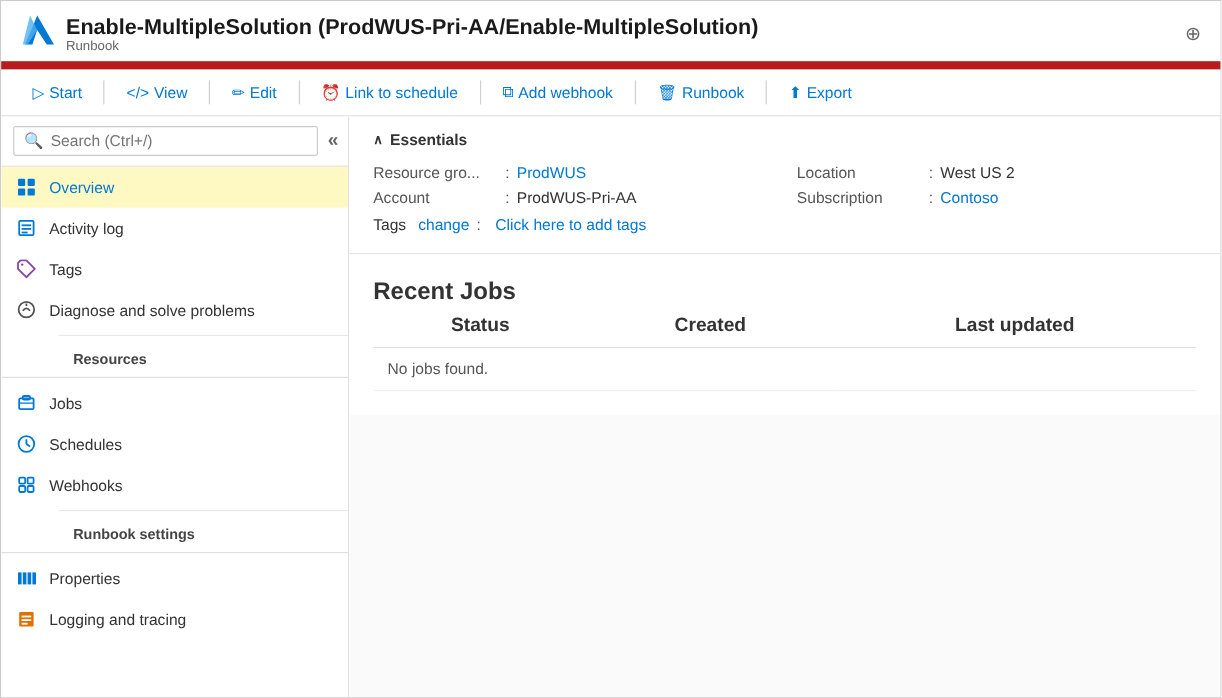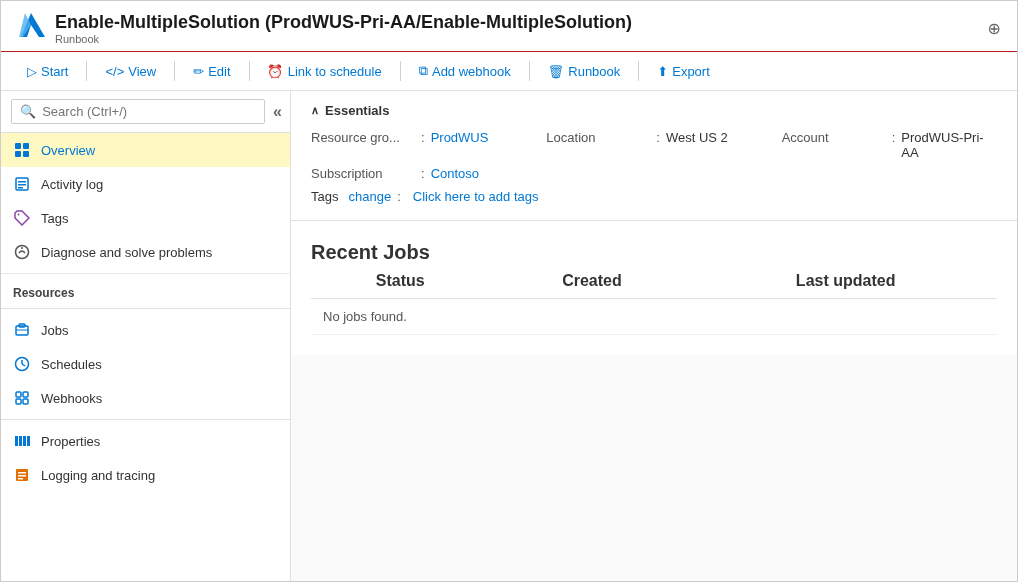--- a/index.html
+++ b/index.html
@@ -1,21 +1,21 @@
 <!DOCTYPE html>
 <html><head>
   <meta charset="utf-8">
   <style>
     * { box-sizing: border-box; margin: 0; padding: 0; }
     body { font-family: 'Segoe UI', Arial, sans-serif; font-size: 13px; color: #333; background: #fff; width: 1018px; height: 582px; overflow: hidden; }
 
     .app-container { display: flex; flex-direction: column; height: 582px; border: 1px solid #ccc; }
 
     
-    .header { display: flex; align-items: center; padding: 10px 16px 6px 16px; border-bottom: 1px solid #b91c1c; background: #fff; }
+    .header { display: flex; align-items: center; padding: 10px 16px 6px 16px; border-bottom: 7px solid #b91c1c; background: #fff; }
     .header-icon { color: #0078d4; font-size: 22px; margin-right: 10px; font-weight: bold; }
     .header-text { display: flex; flex-direction: column; }
     .header-title { font-size: 18px; font-weight: 600; color: #1a1a1a; }
     .header-subtitle { font-size: 11px; color: #666; }
     .header-pin { margin-left: auto; color: #666; font-size: 16px; cursor: pointer; }
 
     
     .toolbar { display: flex; align-items: center; padding: 6px 16px; border-bottom: 1px solid #e0e0e0; background: #fff; gap: 4px; }
     .toolbar-btn { display: flex; align-items: center; gap: 4px; padding: 5px 10px; background: none; border: none; cursor: pointer; color: #0078d4; font-size: 13px; border-radius: 2px; white-space: nowrap; }
     .toolbar-btn .icon { font-size: 13px; }
@@ -28,31 +28,31 @@
     .sidebar { width: 290px; border-right: 1px solid #e0e0e0; display: flex; flex-direction: column; background: #fff; overflow-y: auto; flex-shrink: 0; }
     .sidebar-search-row { display: flex; align-items: center; padding: 8px 8px 8px 10px; border-bottom: 1px solid #e0e0e0; }
     .sidebar-search { flex: 1; display: flex; align-items: center; border: 1px solid #ccc; border-radius: 2px; padding: 4px 8px; background: #fff; }
     .sidebar-search input { border: none; outline: none; font-size: 13px; color: #333; width: 100%; background: transparent; }
     .sidebar-search-icon { color: #666; margin-right: 6px; font-size: 13px; }
     .sidebar-collapse { margin-left: 8px; color: #666; cursor: pointer; font-size: 16px; font-weight: bold; }
     .sidebar-scroll { overflow-y: auto; flex: 1; }
     .sidebar-item { display: flex; align-items: center; padding: 8px 12px; cursor: pointer; gap: 10px; color: #333; font-size: 13px; }
     .sidebar-item.active { background: #fef9c3; color: #0078d4; }
     .sidebar-item-icon { width: 18px; height: 18px; display: flex; align-items: center; justify-content: center; flex-shrink: 0; }
-    .sidebar-section-label { padding: 12px 12px 4px 12px; font-size: 12px; font-weight: 600; color: #444; text-transform: none; border-top: 1px solid #e8e8e8; margin-top: 4px; }
+    .sidebar-section-label { padding: 12px 12px 4px 12px; font-size: 12px; font-weight: 600; color: #444; text-transform: none; border-top: 1px solid #e8e8e8; margin-top: 4px; margin-left: 48px; }
     .sidebar-divider { height: 1px; background: #e0e0e0; margin: 4px 0; }
 
     
     .content-pane { flex: 1; overflow-y: auto; padding: 0; background: #fafafa; }
 
     
     .essentials-section { background: #fff; border-bottom: 1px solid #e0e0e0; padding: 12px 20px 16px 20px; }
     .essentials-header { display: flex; align-items: center; gap: 6px; font-size: 13px; font-weight: 600; color: #333; margin-bottom: 12px; }
     .chevron-icon { font-size: 11px; }
-    .essentials-grid { display: grid; grid-template-columns: 1fr 1fr 1fr; gap: 6px 20px; }
+    .essentials-grid { display: grid; grid-template-columns: 1fr 1fr; gap: 6px 20px; }
     .essentials-row { display: flex; align-items: flex-start; gap: 0; font-size: 13px; }
     .essentials-label { color: #555; min-width: 110px; flex-shrink: 0; }
     .essentials-colon { color: #555; margin-right: 6px; }
     .essentials-value { color: #333; }
     .essentials-link { color: #0078d4; text-decoration: none; cursor: pointer; }
     .tags-row { display: flex; align-items: center; gap: 6px; font-size: 13px; margin-top: 4px; }
 
     
     .recent-jobs { padding: 20px; background: #fff; }
     .recent-jobs-title { font-size: 20px; font-weight: 600; color: #333; }
@@ -214,20 +214,21 @@
             <svg width="16" height="16" viewBox="0 0 16 16">
               <rect x="2" y="2" width="5" height="5" rx="1" fill="none" stroke="#0078d4" stroke-width="1.5"></rect>
               <rect x="9" y="2" width="5" height="5" rx="1" fill="none" stroke="#0078d4" stroke-width="1.5"></rect>
               <rect x="2" y="9" width="5" height="5" rx="1" fill="none" stroke="#0078d4" stroke-width="1.5"></rect>
               <rect x="9" y="9" width="5" height="5" rx="1" fill="none" stroke="#0078d4" stroke-width="1.5"></rect>
             </svg>
           </div>
           <span>Webhooks</span>
         </div>
 
+        <div class="sidebar-section-label">Runbook settings</div>
         <div class="sidebar-divider"></div>
 
         <div class="sidebar-item">
           <div class="sidebar-item-icon icon-properties">
             <svg width="16" height="16" viewBox="0 0 16 16">
               <rect x="1" y="3" width="3" height="10" fill="#0078d4"></rect>
               <rect x="5" y="3" width="3" height="10" fill="#0078d4"></rect>
               <rect x="9" y="3" width="3" height="10" fill="#0078d4"></rect>
               <rect x="13" y="3" width="3" height="10" fill="#0078d4"></rect>
             </svg>

